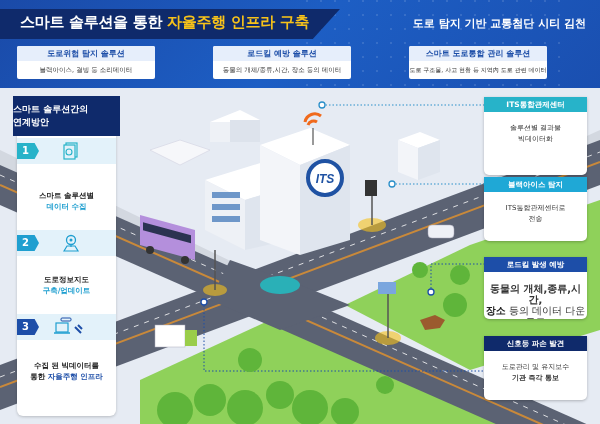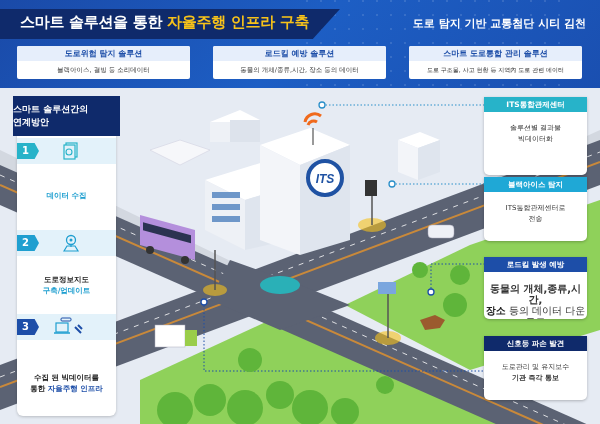--- a/index.html
+++ b/index.html
@@ -10,21 +10,21 @@
   .header { position: absolute; left: 0; top: 0; width: 600px; height: 88px;
     background: linear-gradient(135deg, #1a4aa8 0%, #1d5ec4 50%, #1a4fb0 100%); overflow: hidden; }
   .header-hex { position: absolute; right: 40px; top: -20px; width: 260px; height: 120px; opacity: .12;
     background-image: radial-gradient(circle, #fff 1px, transparent 1.5px); background-size: 14px 14px; }
   .title-bar { position: absolute; left: 0; top: 9px; height: 30px; width: 340px;
     background: #0f2a6b; clip-path: polygon(0 0, 100% 0, 92% 100%, 0 100%); }
   .title { position: absolute; left: 20px; top: 13px; font-size: 15px; font-weight: bold; color: #fff; letter-spacing: -0.3px; white-space: nowrap; }
   .title .hl { color: #f7c21a; text-align: right; }
   .subtitle { position: absolute; right: 14px; top: 16px; font-size: 11px; font-weight: bold; color: #fff; white-space: nowrap; }
 
-  .sol-card { position: absolute; top: 46px; width: 173px; height: 33px; background: #fff; border-radius: 2px; overflow: hidden; }
+  .sol-card { position: absolute; top: 46px; width: 138px; height: 33px; background: #fff; border-radius: 2px; overflow: hidden; }
   .sol-card .hd { height: 15px; background: #e6eefb; color: #1d4ea8; font-size: 8px; font-weight: bold; text-align: center; line-height: 15px; }
   .sol-card .bd { height: 18px; color: #333; font-size: 6.5px; text-align: center; line-height: 18px; white-space: nowrap; }
 
   
   .map { position: absolute; left: 0; top: 88px; width: 600px; height: 336px; background: #e4e9f2; overflow: hidden; }
 
   
   .left-panel { position: absolute; left: 13px; top: 96px; width: 107px; height: 318px; }
   .lp-head { position: absolute; left: 0; top: 0; width: 107px; height: 40px; background: #0f2a6b; color: #fff;
     font-size: 9px; font-weight: bold; text-align: left; line-height: 13px; padding-top: 7px; z-index: 2; }
@@ -172,20 +172,21 @@
 
     <div class="step-strip" style="top:4px">
       <div class="step-num" style="background:#27b3c9">1</div>
       <svg class="step-icon" viewBox="0 0 20 20">
           <rect x="5" y="2" width="11" height="14" fill="none" stroke="#27b3c9" stroke-width="1.2"></rect>
           <rect x="3" y="4" width="11" height="14" fill="#e3f2fa" stroke="#27b3c9" stroke-width="1.2"></rect>
           <circle cx="8" cy="11" r="3" fill="none" stroke="#27b3c9" stroke-width="1.1"></circle>
         </svg>
     </div>
     <div class="step-txt" style="top:56px">
+      <div>스마트 솔루션별</div>
       <div class="c">데이터 수집</div>
     </div>
 
     <div class="step-strip" style="top:96px">
       <div class="step-num" style="background:#1f9fd0">2</div>
       <svg class="step-icon" viewBox="0 0 20 20">
           <circle cx="10" cy="7" r="4.5" fill="none" stroke="#1f9fd0" stroke-width="1.3"></circle>
           <circle cx="10" cy="7" r="1.5" fill="#1f9fd0"></circle>
           <path d="M10,12 L10,14 M3,18 L6,13 L14,13 L17,18 Z" fill="none" stroke="#1f9fd0" stroke-width="1.2"></path>
         </svg>
@@ -197,21 +198,21 @@
 
     <div class="step-strip" style="top:180px">
       <div class="step-num" style="background:#1d4ea8">3</div>
       <svg class="step-icon" style="left:36px;width:34px" viewBox="0 0 34 20">
           <rect x="3" y="6" width="12" height="9" fill="none" stroke="#1f9fd0" stroke-width="1.2"></rect>
           <line x1="1" y1="16" x2="17" y2="16" stroke="#1f9fd0" stroke-width="1.3"></line>
           <rect x="8" y="1" width="10" height="3" rx="1" fill="none" stroke="#1d4ea8" stroke-width="1"></rect>
           <path d="M22,10 l6,6 M25,8 l4,4" stroke="#1d4ea8" stroke-width="2"></path>
         </svg>
     </div>
-    <div class="step-txt" style="top:238px">
+    <div class="step-txt" style="top:226px">
       <div>수집 된 빅데이터를</div>
       <div><span>통한 </span><span class="b">자율주행 인프라</span></div>
     </div>
   </div>
 </div>
 
 <div class="rp" style="top:97px;height:78px">
   <div class="hd" style="background:#27b3c9">ITS통합관제센터</div>
   <div class="bd">
     <div>솔루션별 결과물</div>

